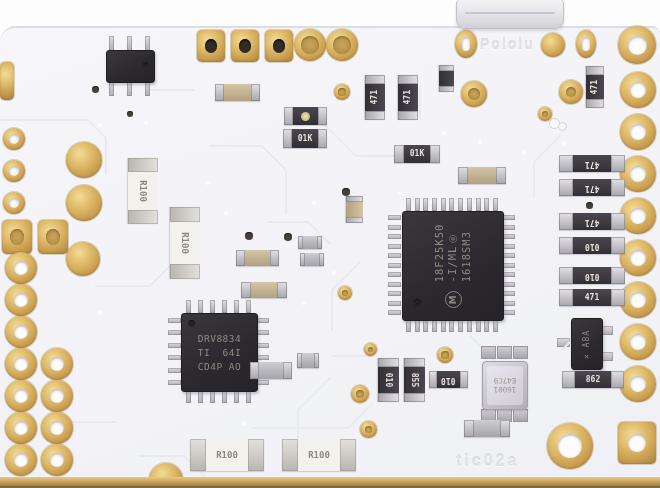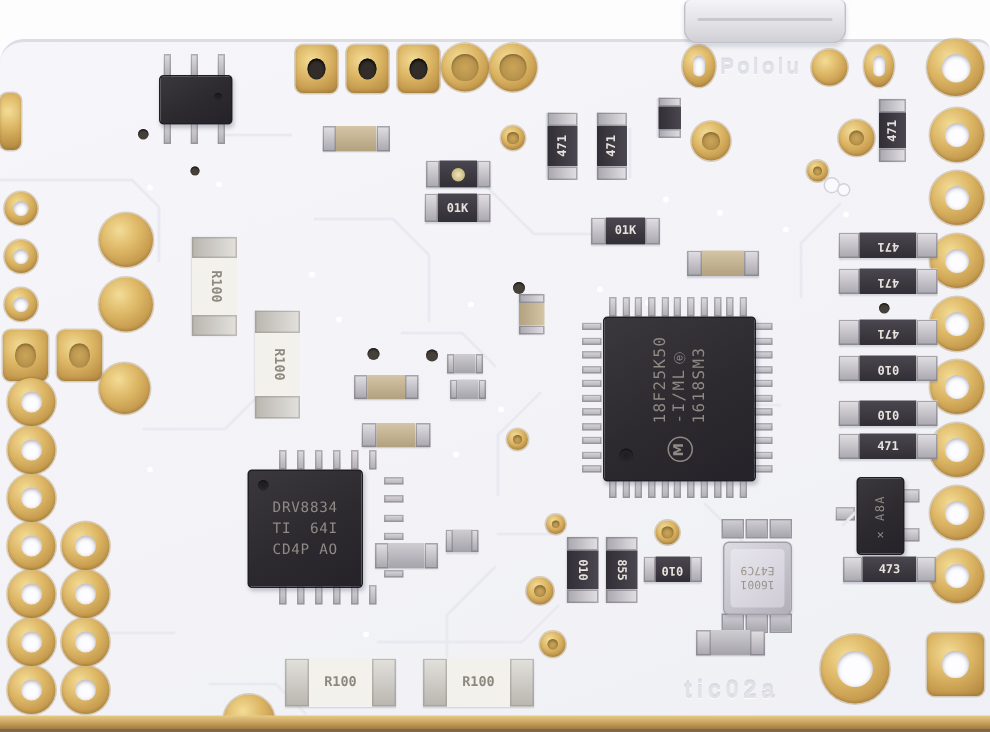--- a/index.html
+++ b/index.html
@@ -126,21 +126,21 @@
           <i class="mglyph">M</i>
         </span>
       <span class="chip-lines">
         <em>18F25K50</em>
         <em><u>-I/ML</u><u class="emark">ⓔ</u></em>
         <em>1618SM3</em>
       </span>
     </div>
   </div>
 
-  <div class="abs chip" style="left:165px;top:313px;width:75px;height:77px">
+  <div class="abs chip" style="left:181px;top:313px;width:75px;height:77px">
     <div class="dimple" style="left:6px;top:6px;width:7px;height:7px"></div>
     <div class="drv-lines chip-txt">
       <em>DRV8834</em>
       <em>TI  64I</em>
       <em>CD4P AO</em>
     </div>
   </div>
 
   <div class="abs chip" style="left:106px;top:50px;width:47px;height:31px">
     <div class="dimple" style="right:6px;top:11px;width:5px;height:5px"></div>
@@ -417,21 +417,21 @@
         <b class="band dark">
           <span class="lbl r">471</span>
         </b>
         <i class="cap m"></i>
       </div>
     </div>
     <div class="abs part" style="left: 562px; top: 371px; width: 62px; height: 17px;">
       <div class="tt" style="width: 62px; height: 17px;">
         <i class="cap m"></i>
         <b class="band dark">
-          <span class="lbl r">473</span>
+          <span class="lbl r">862</span>
         </b>
         <i class="cap m"></i>
       </div>
     </div>
     <div class="abs part" style="left: 429px; top: 371px; width: 39px; height: 17px;">
       <div class="tt" style="width: 39px; height: 17px;">
         <i class="cap m"></i>
         <b class="band dark">
           <span class="lbl r flip">010</span>
         </b>

